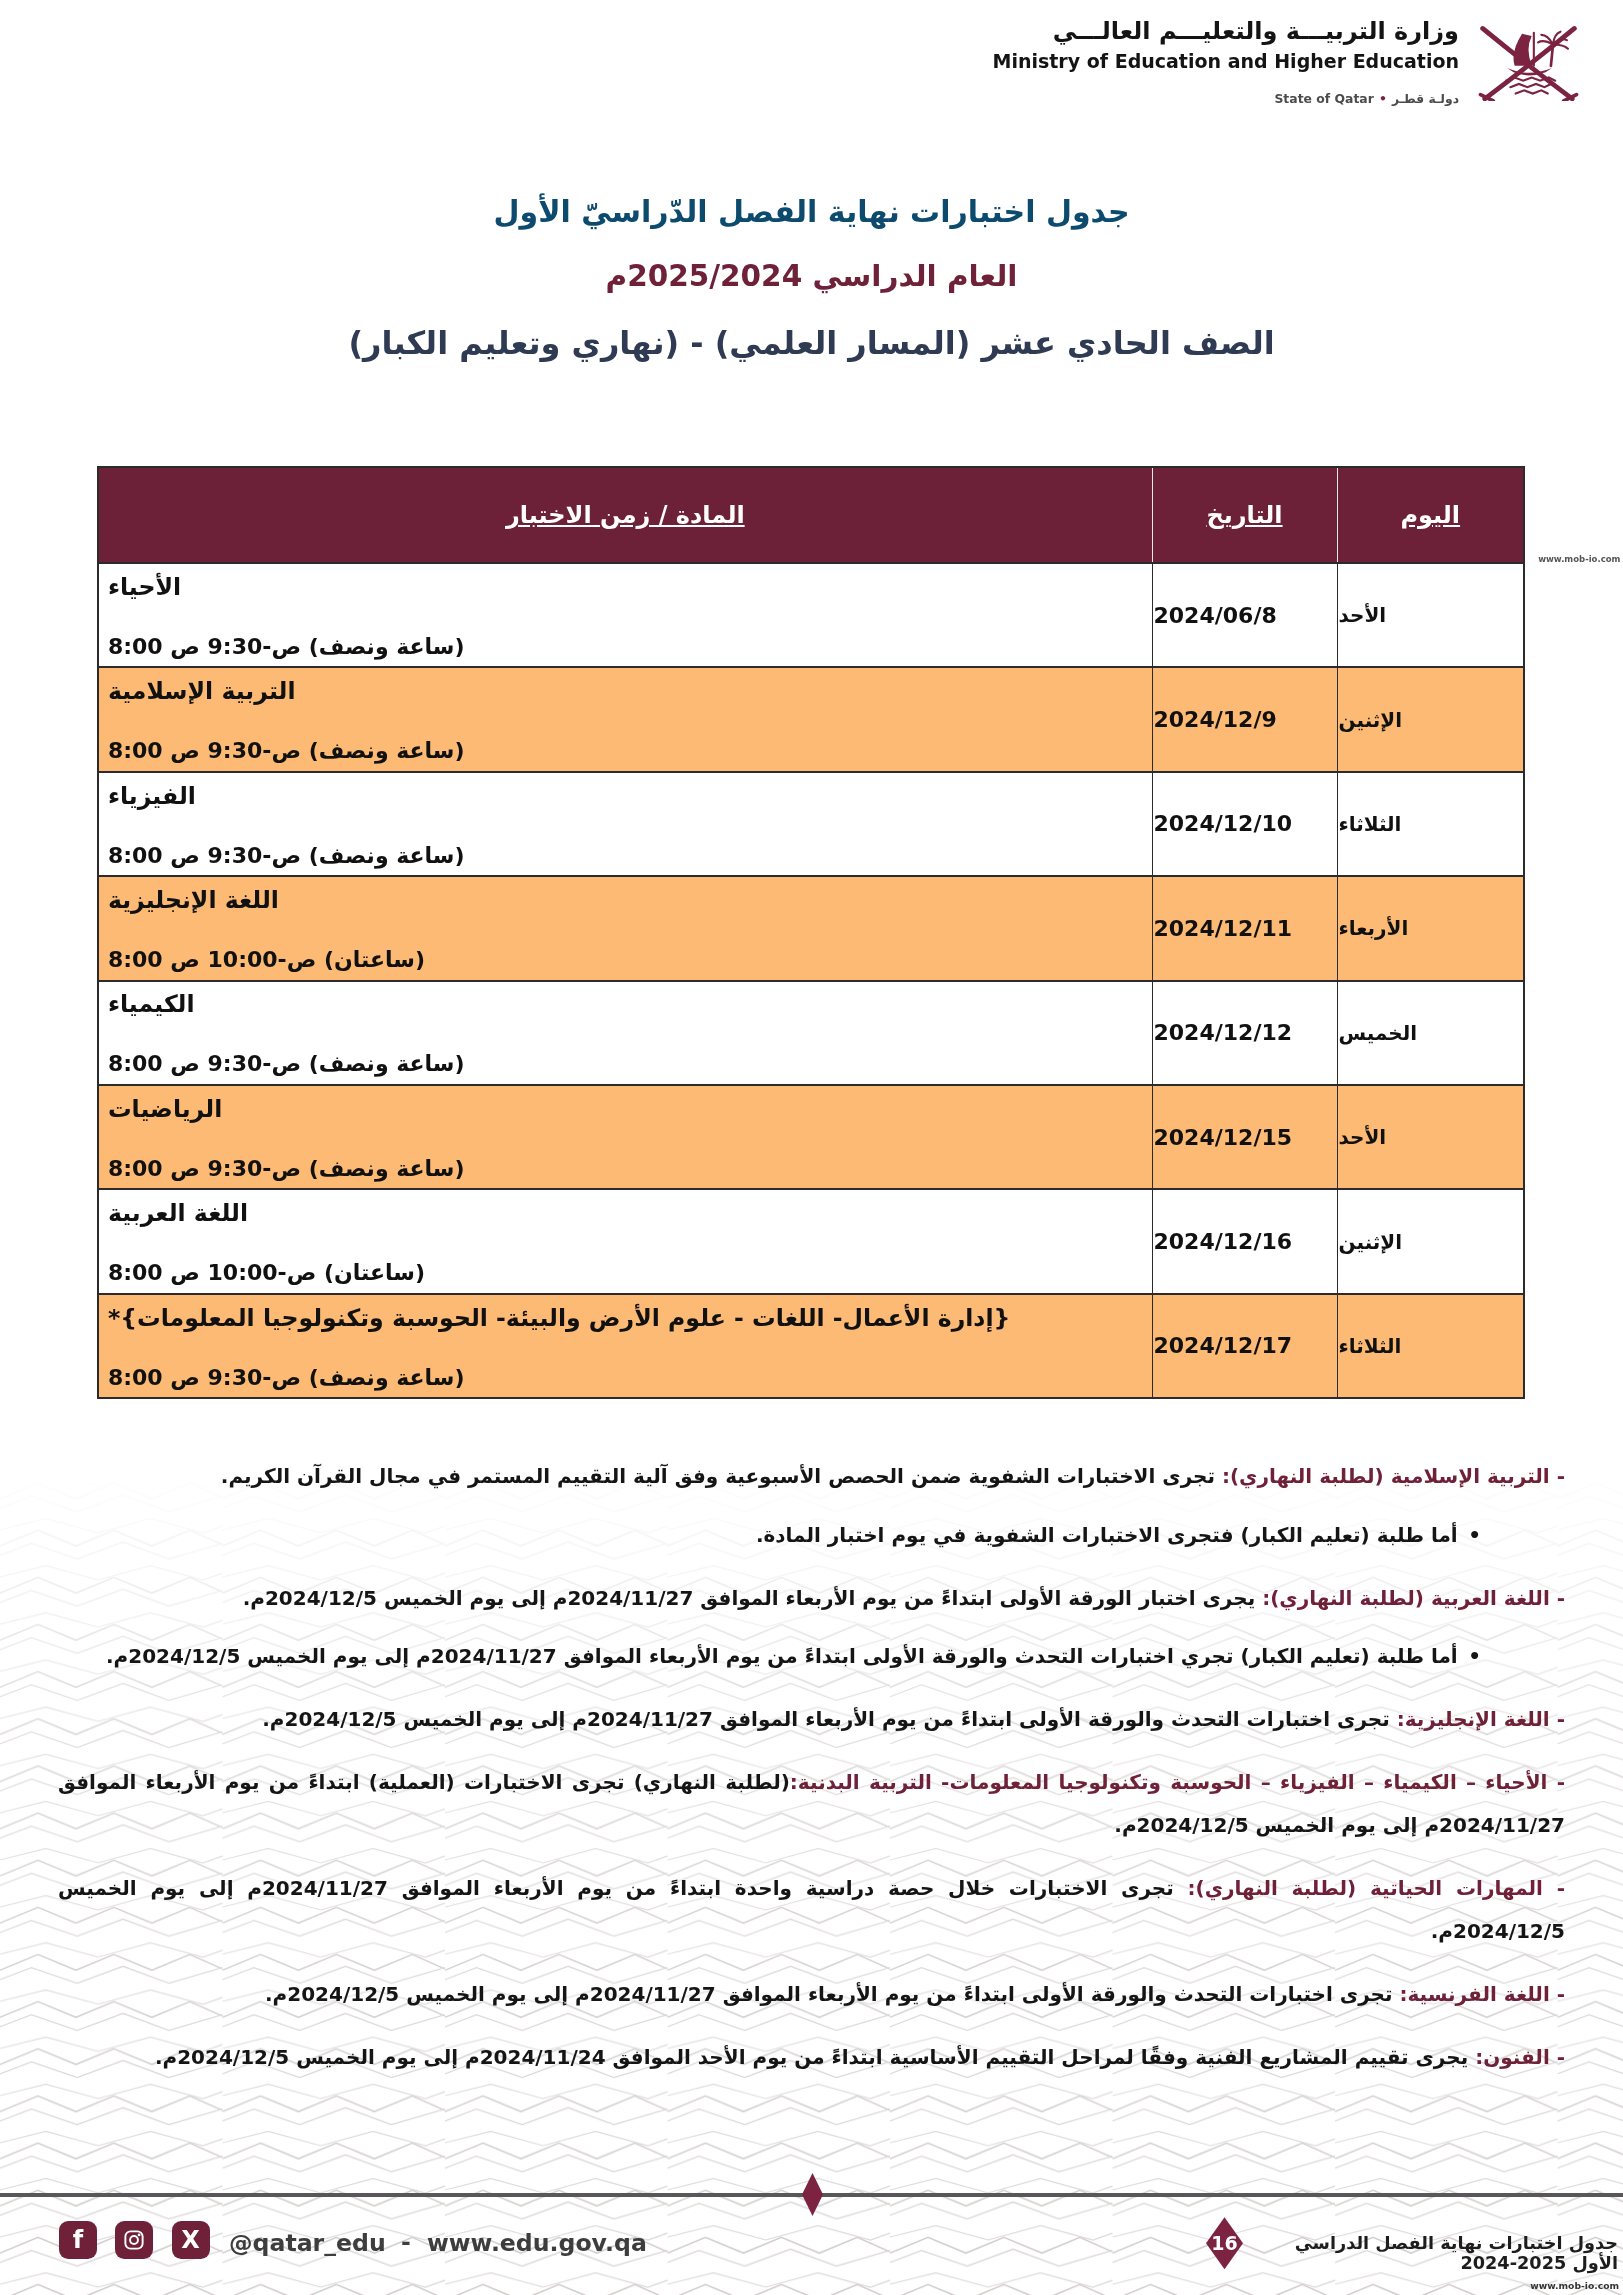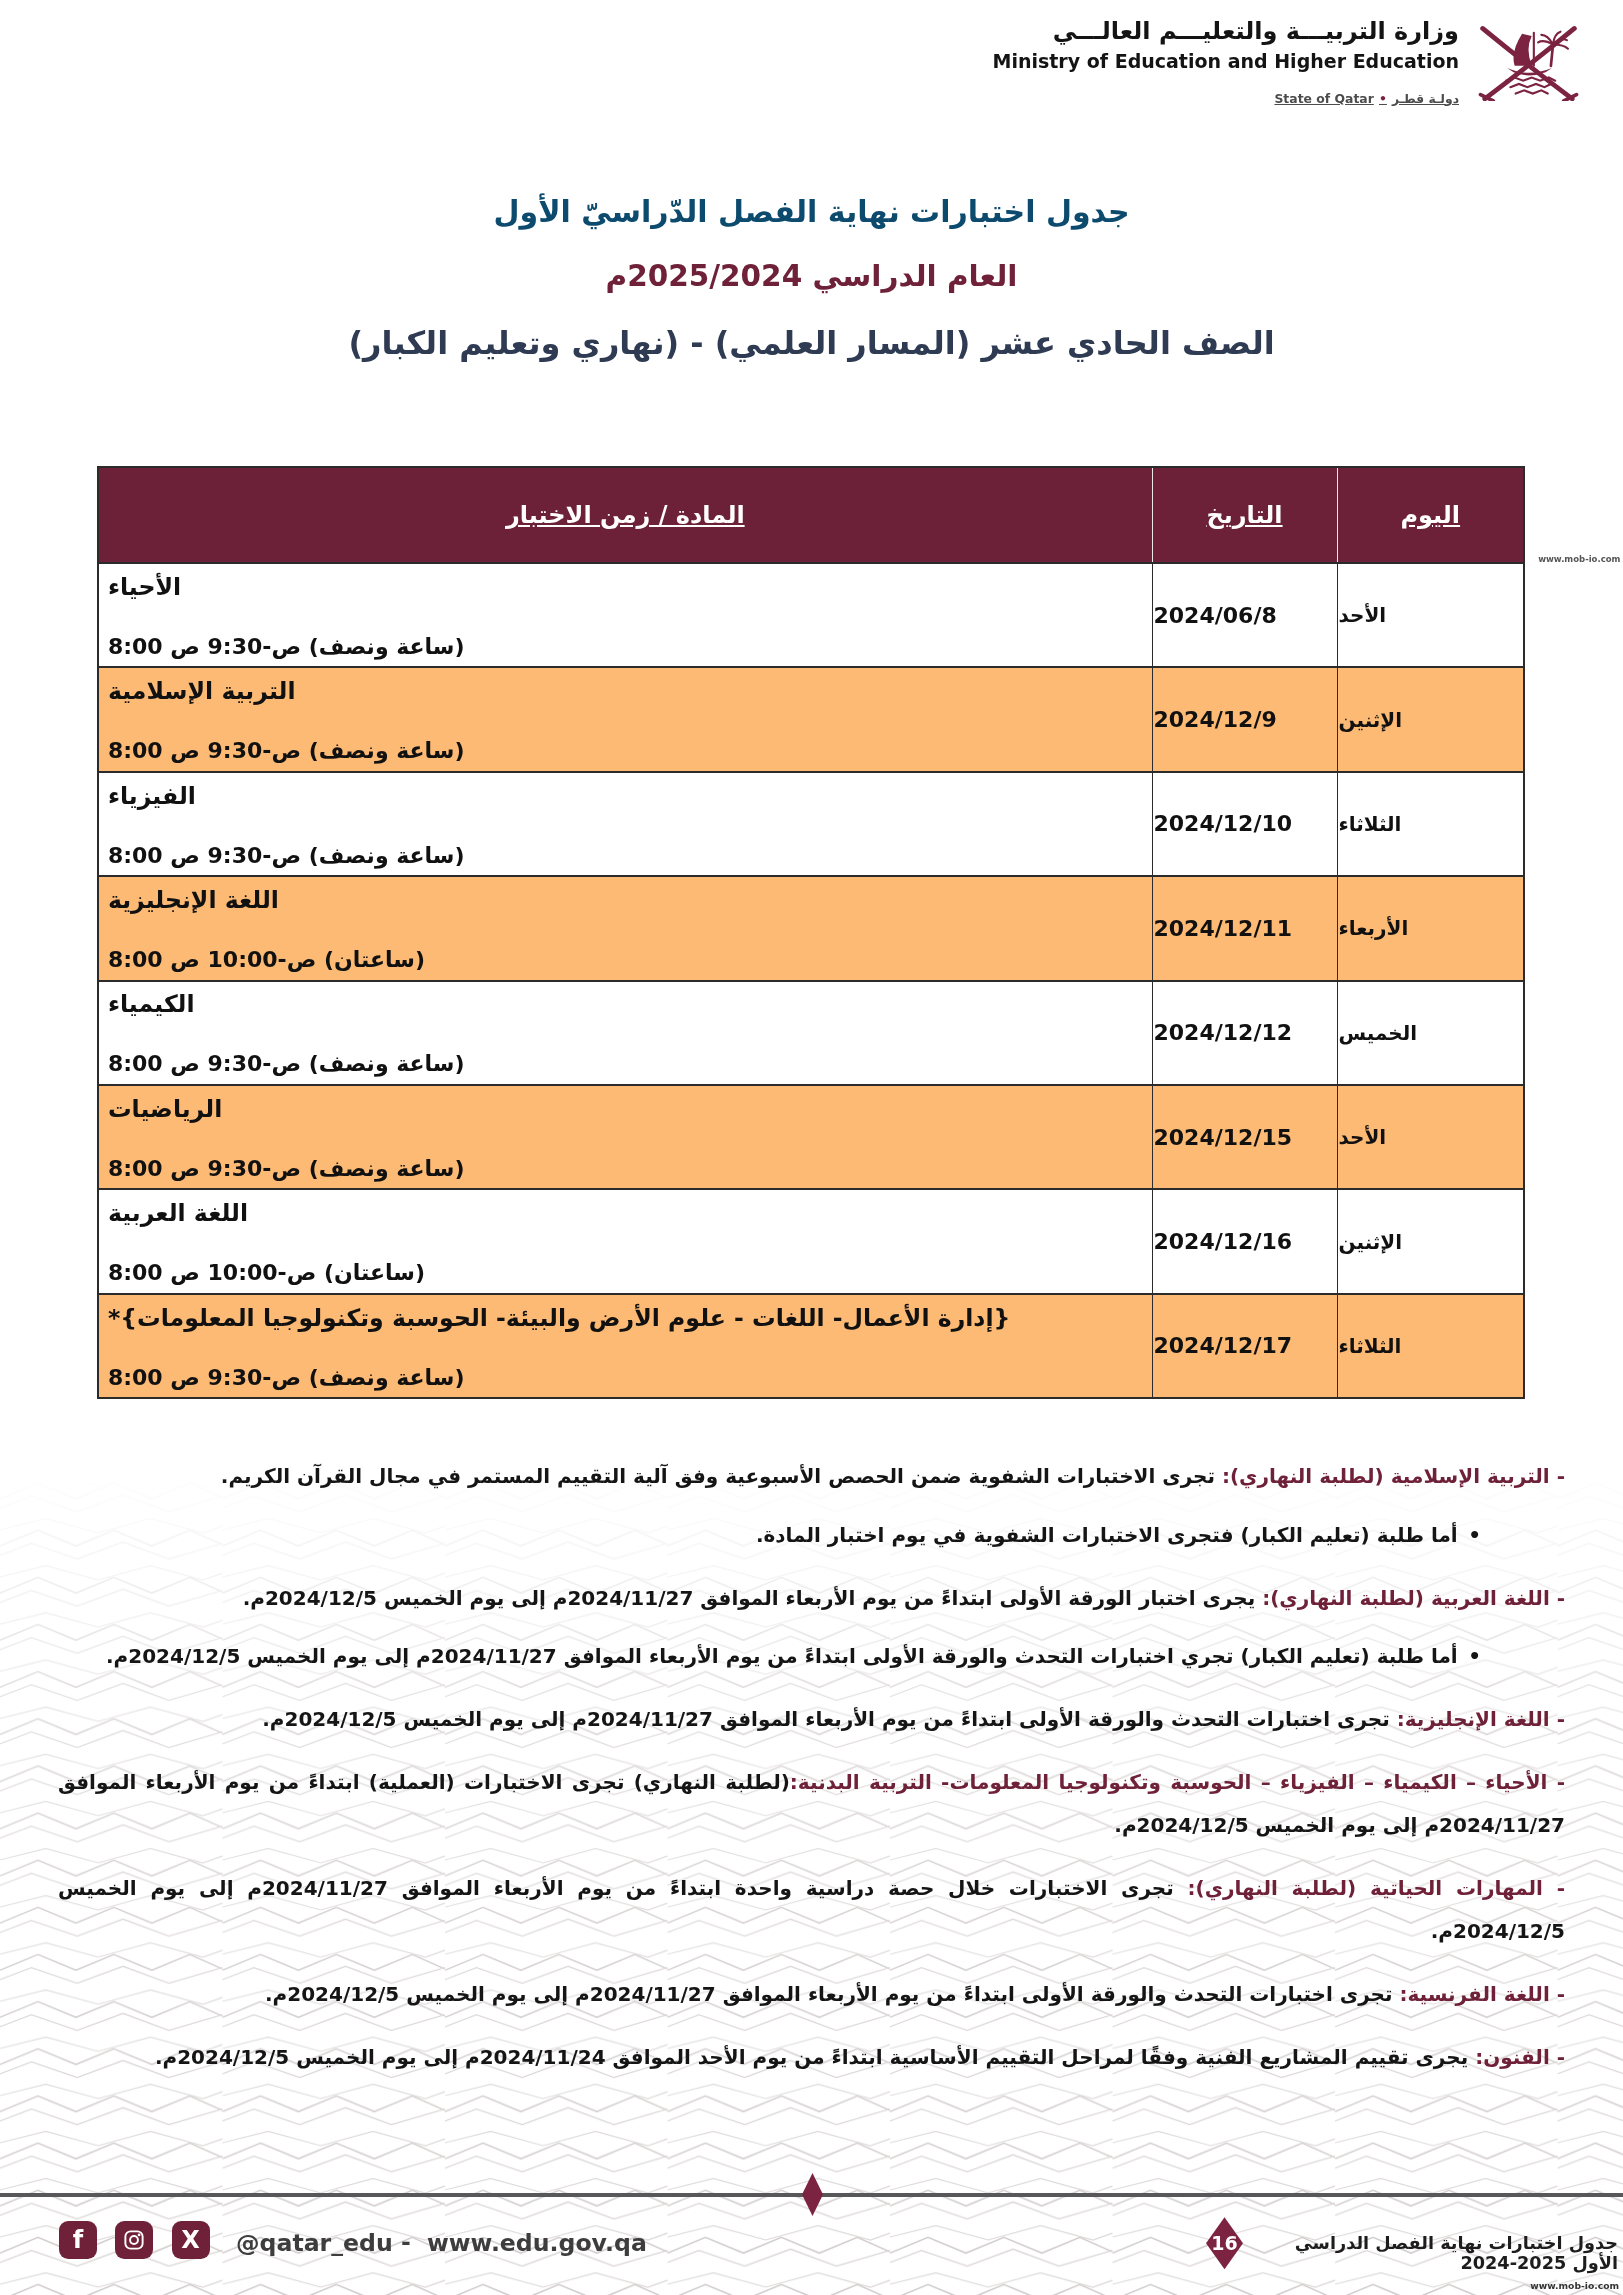--- a/index.html
+++ b/index.html
@@ -7,21 +7,21 @@
         font-family:"DejaVu Sans",sans-serif;}
 
   
   .waves{position:absolute;left:0;bottom:0;z-index:0;}
 
   
   .logo{position:absolute;top:17px;right:38px;display:flex;align-items:center;gap:13px;z-index:1;}
   .logo-text{text-align:right;direction:rtl;}
   .l-ar{font-size:24px;font-weight:700;color:#141414;letter-spacing:0;}
   .l-en{font-size:19px;font-weight:600;color:#141414;margin-top:4.6px;direction:ltr;}
-  .l-state{font-size:12.4px;font-weight:600;color:#4c4c4c;margin-top:19px;direction:rtl;text-decoration:underline;}
+  .l-state{font-size:12.4px;font-weight:600;color:#4c4c4c;margin-top:19px;direction:rtl;}
   .l-dot{color:#7b2340;padding:0 5.2px;}
 
   
   .titles{position:absolute;top:194px;left:0;width:100%;text-align:center;z-index:1;}
   .t1{font-size:30px;font-weight:800;color:#0c4a6e;direction:rtl;}
   .t2{font-size:29.5px;font-weight:800;color:#6E2139;direction:rtl;margin-top:30px;}
   .t3{font-size:32px;font-weight:800;color:#2F3B52;direction:rtl;margin-top:31px;}
 
   
   table.schedule{position:absolute;top:466px;left:97px;width:1428px;z-index:1;
@@ -50,21 +50,21 @@
   
   .sep{position:absolute;left:0;top:2193px;width:1623px;height:3.9px;background:#58585a;z-index:1;}
   .sep-diamond{position:absolute;left:802px;top:2173px;width:21px;height:43px;background:#7b2340;
                clip-path:polygon(50% 0,100% 50%,50% 100%,0 50%);z-index:2;}
 
   
   .footer{position:absolute;left:0;top:2216px;width:1623px;height:79px;z-index:1;}
   .social{position:absolute;left:59px;top:5.2px;display:flex;gap:18.3px;}
   .sicon{width:38px;height:38px;background:#6E2139;border-radius:9.2px;color:#fff;
          display:flex;align-items:center;justify-content:center;font-size:24px;font-weight:700;}
-  .handle{position:absolute;left:236px;top:13px;font-size:23.6px;font-weight:700;color:#3d3d3d;}
+  .handle{position:absolute;left:229px;top:13px;font-size:23.6px;font-weight:700;color:#3d3d3d;}
   .fsep{position:absolute;left:401px;top:11.8px;font-size:23.6px;font-weight:700;color:#3d3d3d;}
   .site{position:absolute;left:427px;top:13px;font-size:23.6px;font-weight:600;color:#3d3d3d;}
   .pagebadge{position:absolute;left:1206px;top:1.3px;width:37px;height:52px;background:#7b2340;
              clip-path:polygon(50% 0,100% 50%,50% 100%,0 50%);color:#fff;
              display:flex;align-items:center;justify-content:center;font-size:19px;font-weight:700;}
   .doclabel{position:absolute;left:1254px;top:17px;width:364px;text-align:right;
             font-size:17.7px;font-weight:700;color:#1d1d1d;direction:rtl;}
 
   .wm-t{position:absolute;right:2.6px;top:554px;font-size:8.5px;font-weight:600;color:#555;z-index:1;}
   .wm-b{position:absolute;right:3.9px;top:2280px;font-size:9.2px;font-weight:700;color:#333;z-index:2;}

